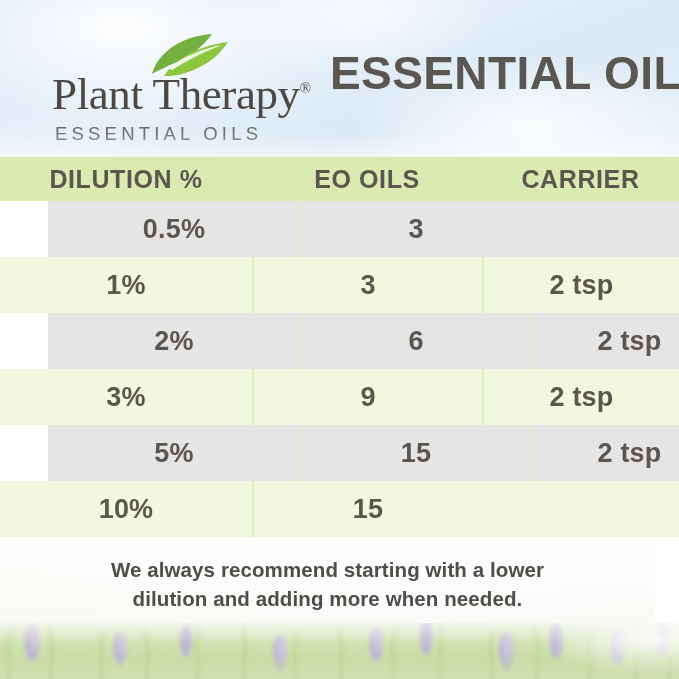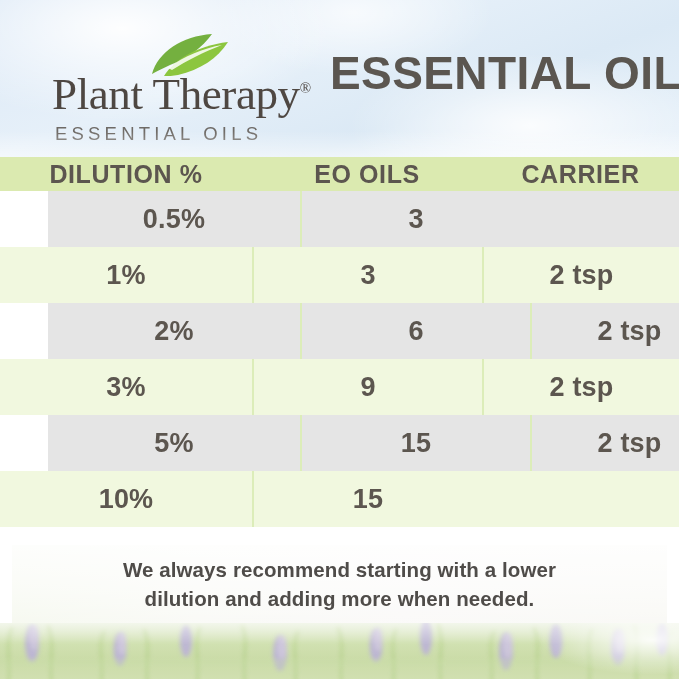--- a/index.html
+++ b/index.html
@@ -110,21 +110,21 @@
     width: 679px;
     height: 388px;
     background: #ffffff;
   }
   .t-row {
     display: flex;
     width: 100%;
     box-sizing: border-box;
   }
   .t-head {
-    height: 34px;
+    height: 44px;
     background: #dbeab0;
   }
   .t-body-row {
     height: 56px;
   }
   .t-body-row.odd  { background: #e5e5e5; margin-left: 48px; }
   .t-body-row.even { background: #f1f8df; }
 
   .t-cell {
     display: flex;
@@ -149,21 +149,21 @@
   }
   
   .t-body-row .col-2,
   .t-body-row .col-3 {
     border-left: 2px solid #dcedb9;
   }
 
   
   .footer-note {
     position: absolute;
-    left: 12px;
+    left: 0;
     top: 545px;
     width: 655px;
     height: 78px;
     display: flex;
     align-items: center;
     justify-content: center;
     text-align: center;
     color: #4f4c49;
     font-size: 20.5px;
     font-weight: bold;

